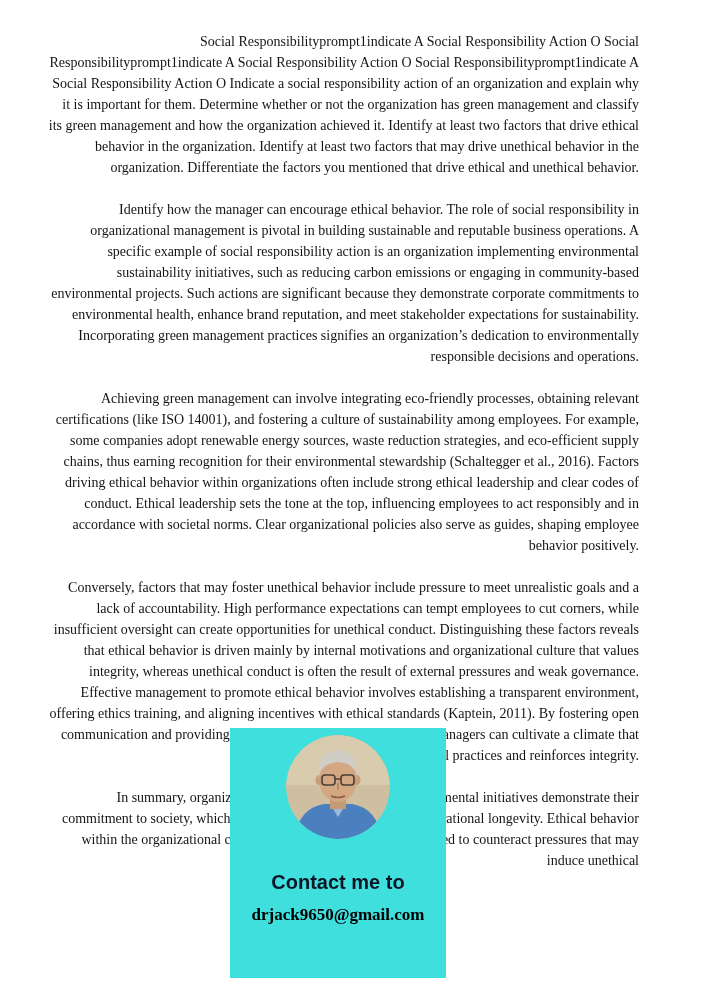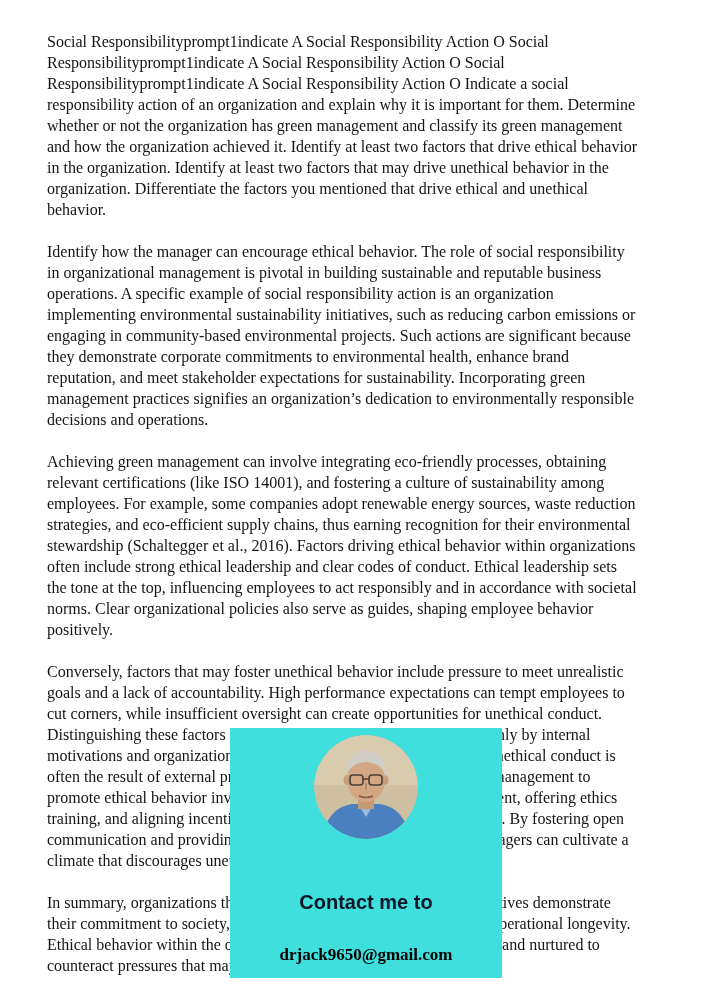--- a/index.html
+++ b/index.html
@@ -13,38 +13,37 @@
     position: relative;
     overflow: hidden;
     font-family: "Liberation Serif", serif;
   }
   .doc-body {
     position: absolute;
     left: 47px;
     top: 31px;
     width: 592px;
     color: #141414;
-    font-size: 16px;
+    font-size: 14px;
     line-height: 21px;
-    text-align: left;
+    text-align: right;
   }
   .para {
     margin: 0 0 21px 0;
   }
   .promo-card {
     position: absolute;
     left: 230px;
     top: 728px;
-    width: 272px;
+    width: 216px;
     height: 250px;
     display: flex;
     flex-direction: column;
     align-items: center;
     box-sizing: border-box;
-    gap: 20px;
   }
   .avatar {
     width: 104px;
     height: 104px;
     border-radius: 50%;
     overflow: hidden;
     margin-top: 7px;
     flex: 0 0 auto;
   }
   .avatar svg { display: block; }

